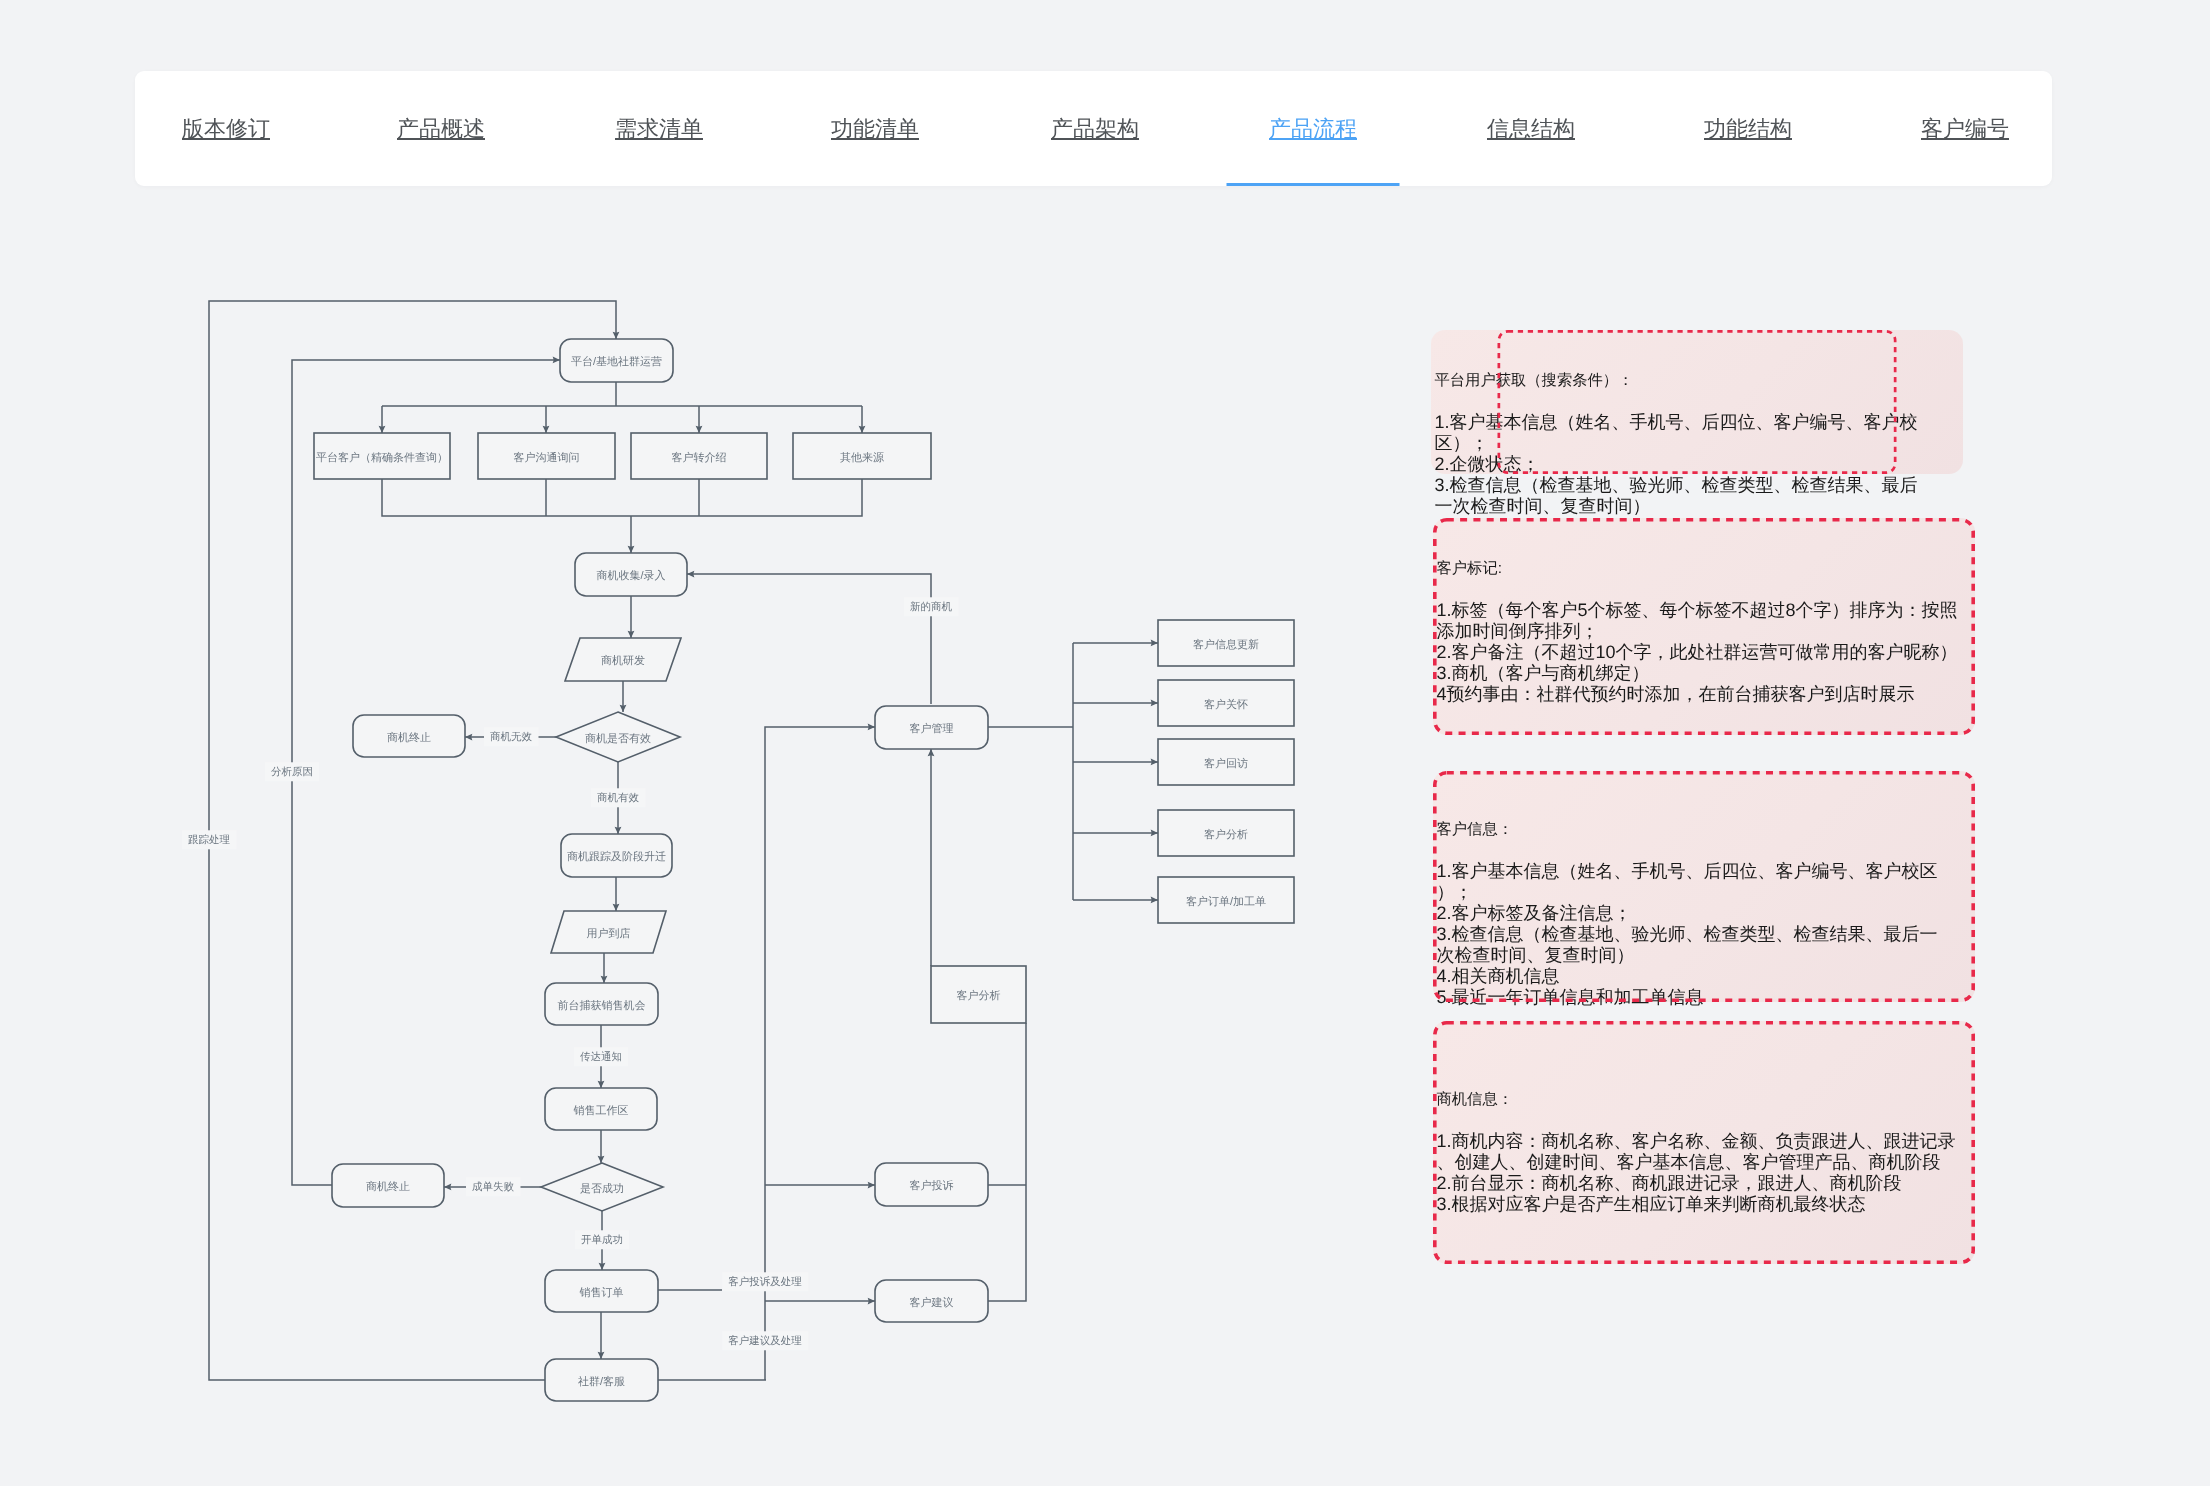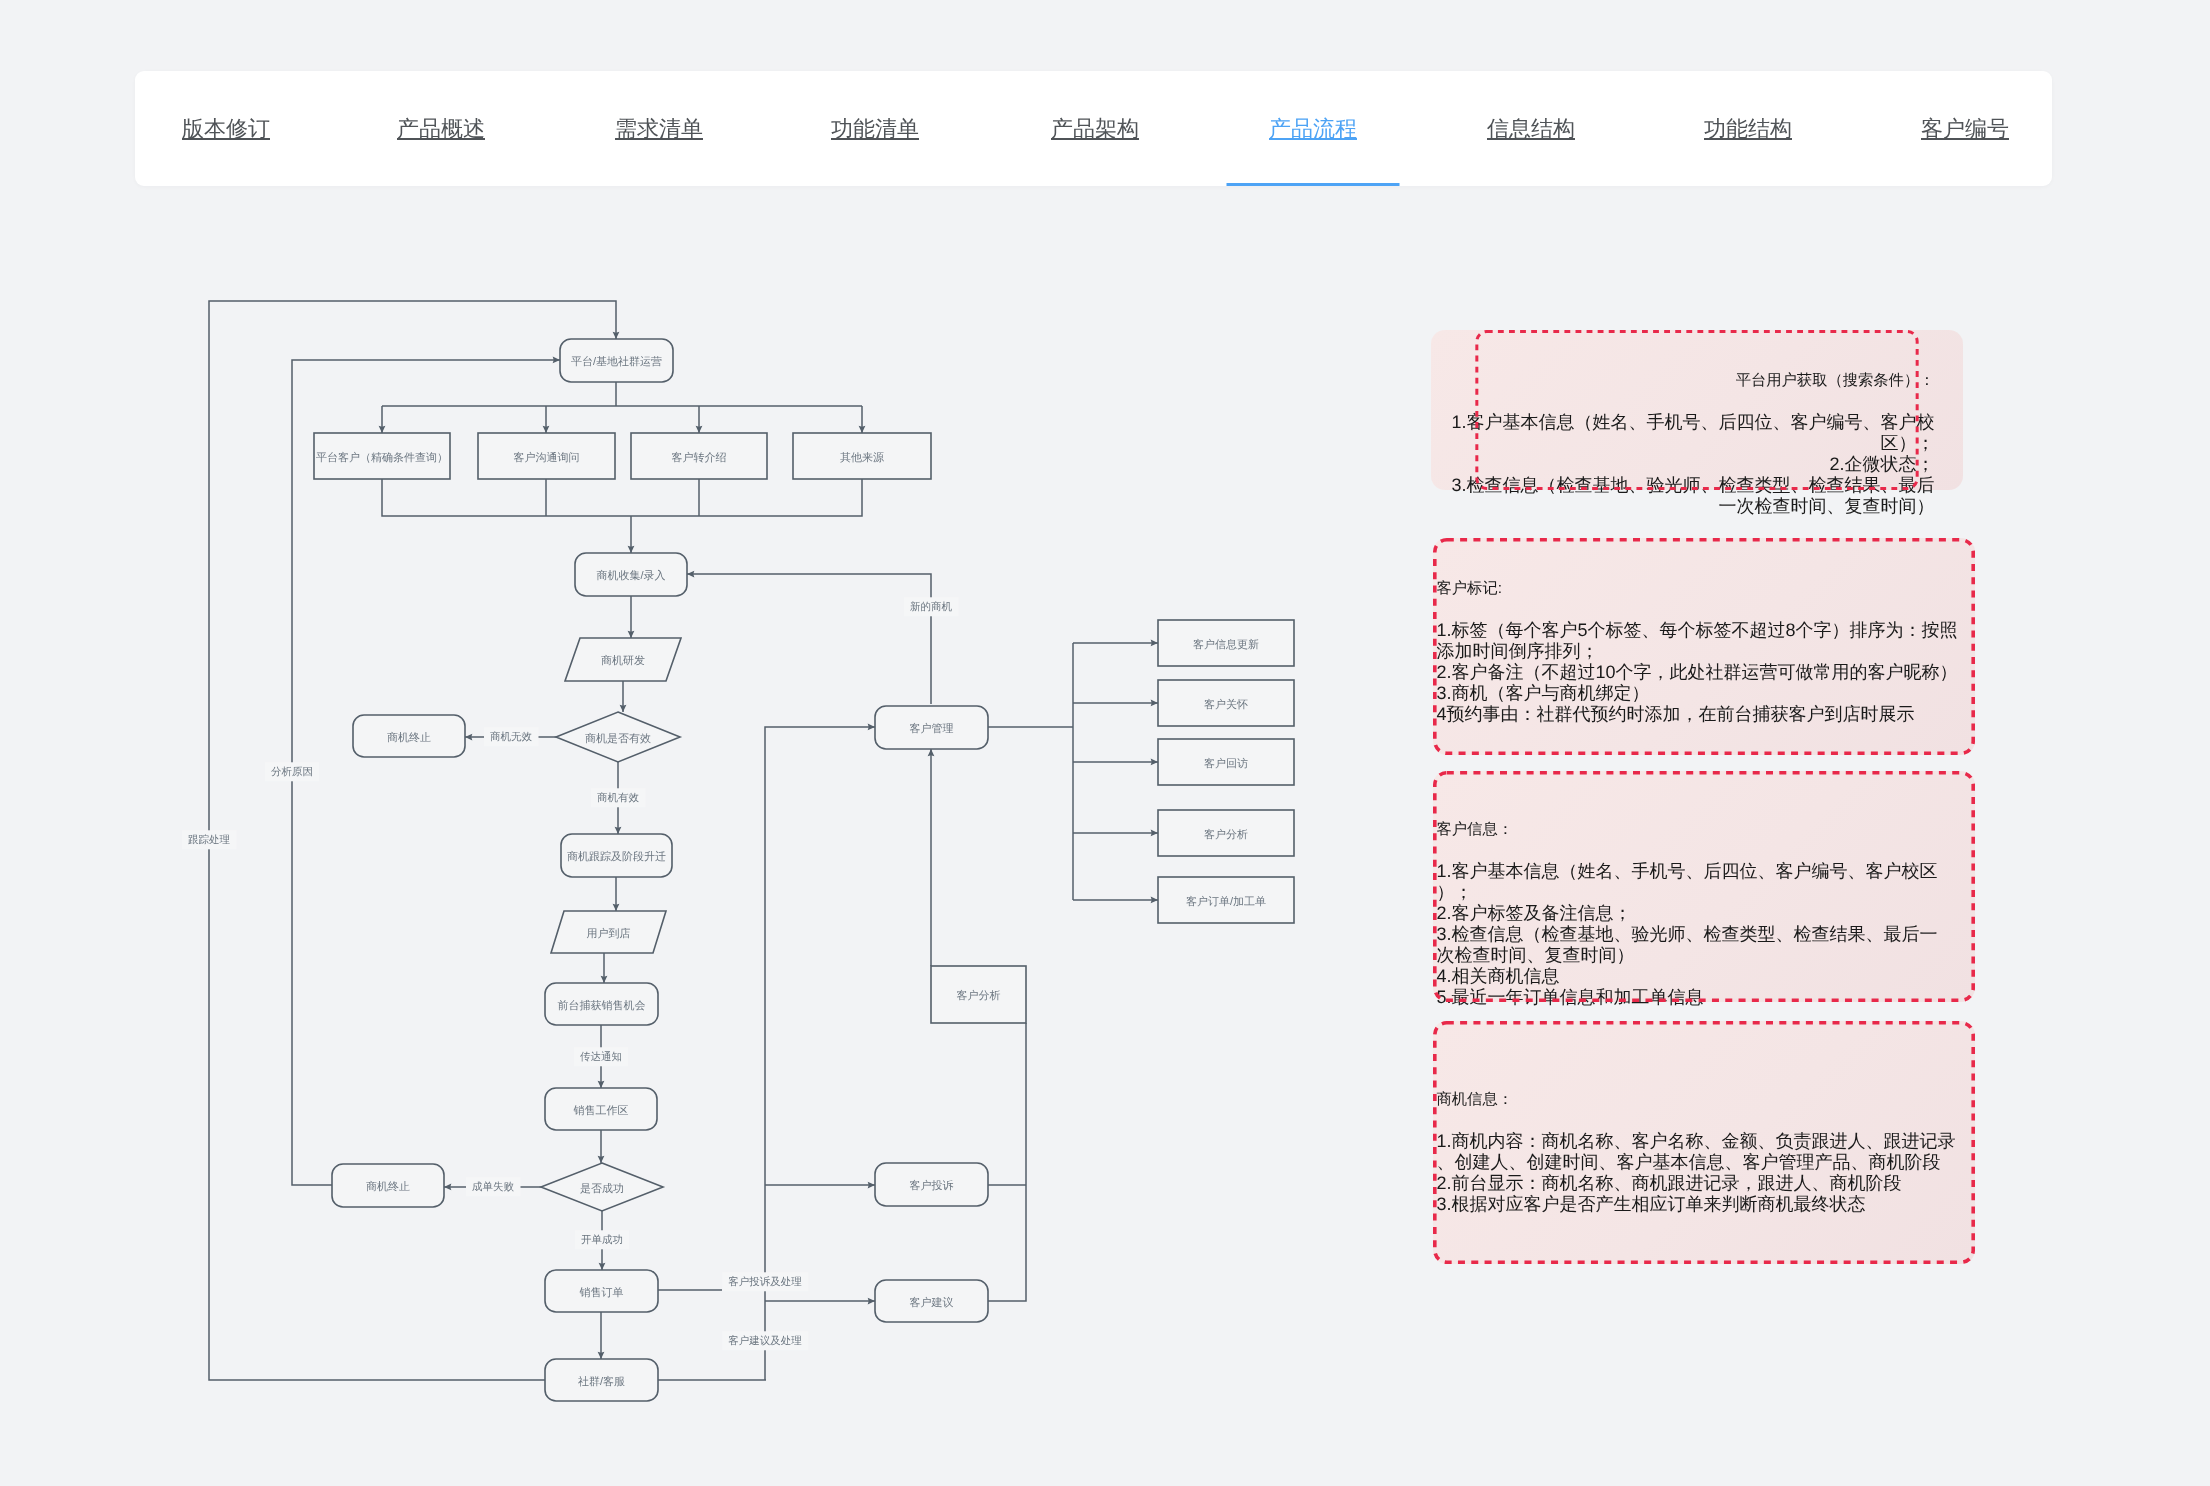--- a/index.html
+++ b/index.html
@@ -247,32 +247,32 @@
           <rect x="265" y="762.28125" width="54" height="19" fill="#f5f6f7"></rect>
           <text x="292" y="772" text-anchor="middle" dominant-baseline="middle" font-size="10.5" fill="#6b7680" font-family="&quot;Liberation Sans&quot;,sans-serif">分析原因</text>
         </g>
         <g>
           <rect x="182" y="830.28125" width="54.5" height="19" fill="#f5f6f7"></rect>
           <text x="209" y="840" text-anchor="middle" dominant-baseline="middle" font-size="10.5" fill="#6b7680" font-family="&quot;Liberation Sans&quot;,sans-serif">跟踪处理</text>
         </g>
       </svg>
   </div>
   <div class="notes" id="notes">
-      <div class="note" style="left: 1431px; top: 330px; width: 532px; height: 160px; padding-top: 40px; padding-right: 28.5px; text-align: right;">
+      <div class="note" style="left: 1431px; top: 330px; width: 532px; height: 144px; padding-top: 40px; padding-right: 28.5px;">
         <svg class="nborder" viewBox="0 0 532 192">
           <rect x="1.8" y="1.8" width="528.4" height="188.4" rx="12" ry="12" fill="none" stroke="#e8294a" stroke-width="3.6" stroke-dasharray="7 6.3"></rect>
         </svg>
         <div class="ntitle">平台用户获取（搜索条件）：</div>
         <div class="nbody">
           <div class="nline">1.客户基本信息（姓名、手机号、后四位、客户编号、客户校区）；</div>
           <div class="nline">2.企微状态；</div>
           <div class="nline">3.检查信息（检查基地、验光师、检查类型、检查结果、最后一次检查时间、复查时间）</div>
         </div>
       </div>
-      <div class="note" style="left: 1433px; top: 538px; width: 542px; height: 217px; padding-top: 40px; padding-right: 8px;">
+      <div class="note" style="left: 1433px; top: 518px; width: 542px; height: 217px; padding-top: 40px; padding-right: 8px;">
         <svg class="nborder" viewBox="0 0 542 217">
           <rect x="1.8" y="1.8" width="538.4" height="213.4" rx="12" ry="12" fill="none" stroke="#e8294a" stroke-width="3.6" stroke-dasharray="7 6.3"></rect>
         </svg>
         <div class="ntitle">客户标记:</div>
         <div class="nbody">
           <div class="nline">1.标签（每个客户5个标签、每个标签不超过8个字）排序为：按照添加时间倒序排列；</div>
           <div class="nline">2.客户备注（不超过10个字，此处社群运营可做常用的客户昵称）</div>
           <div class="nline">3.商机（客户与商机绑定）</div>
           <div class="nline">4预约事由：社群代预约时添加，在前台捕获客户到店时展示</div>
         </div>

